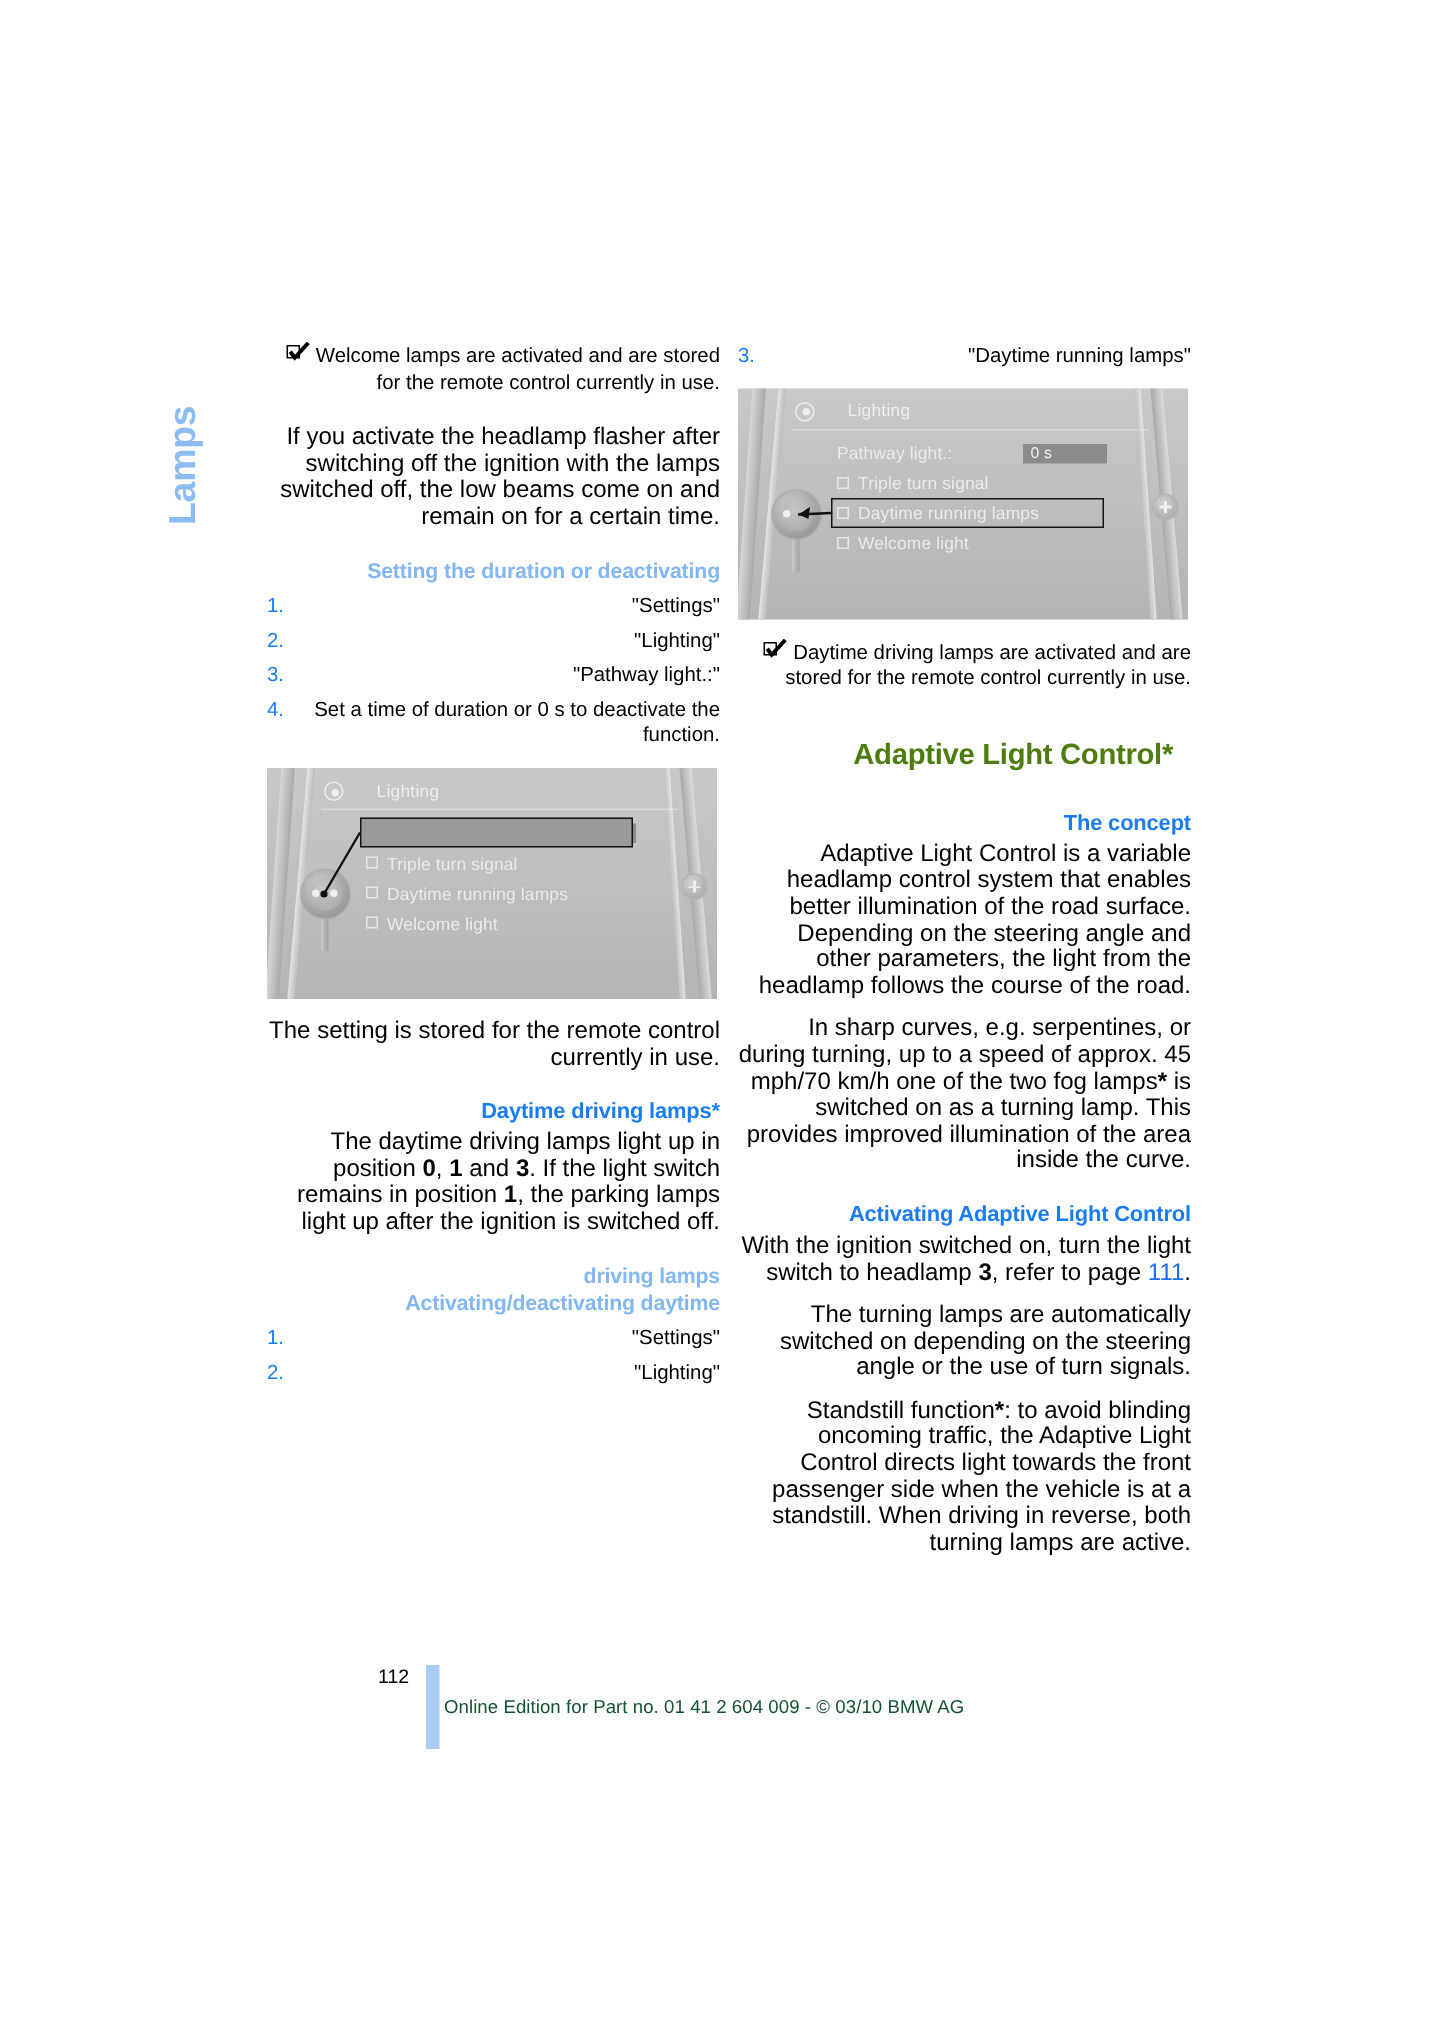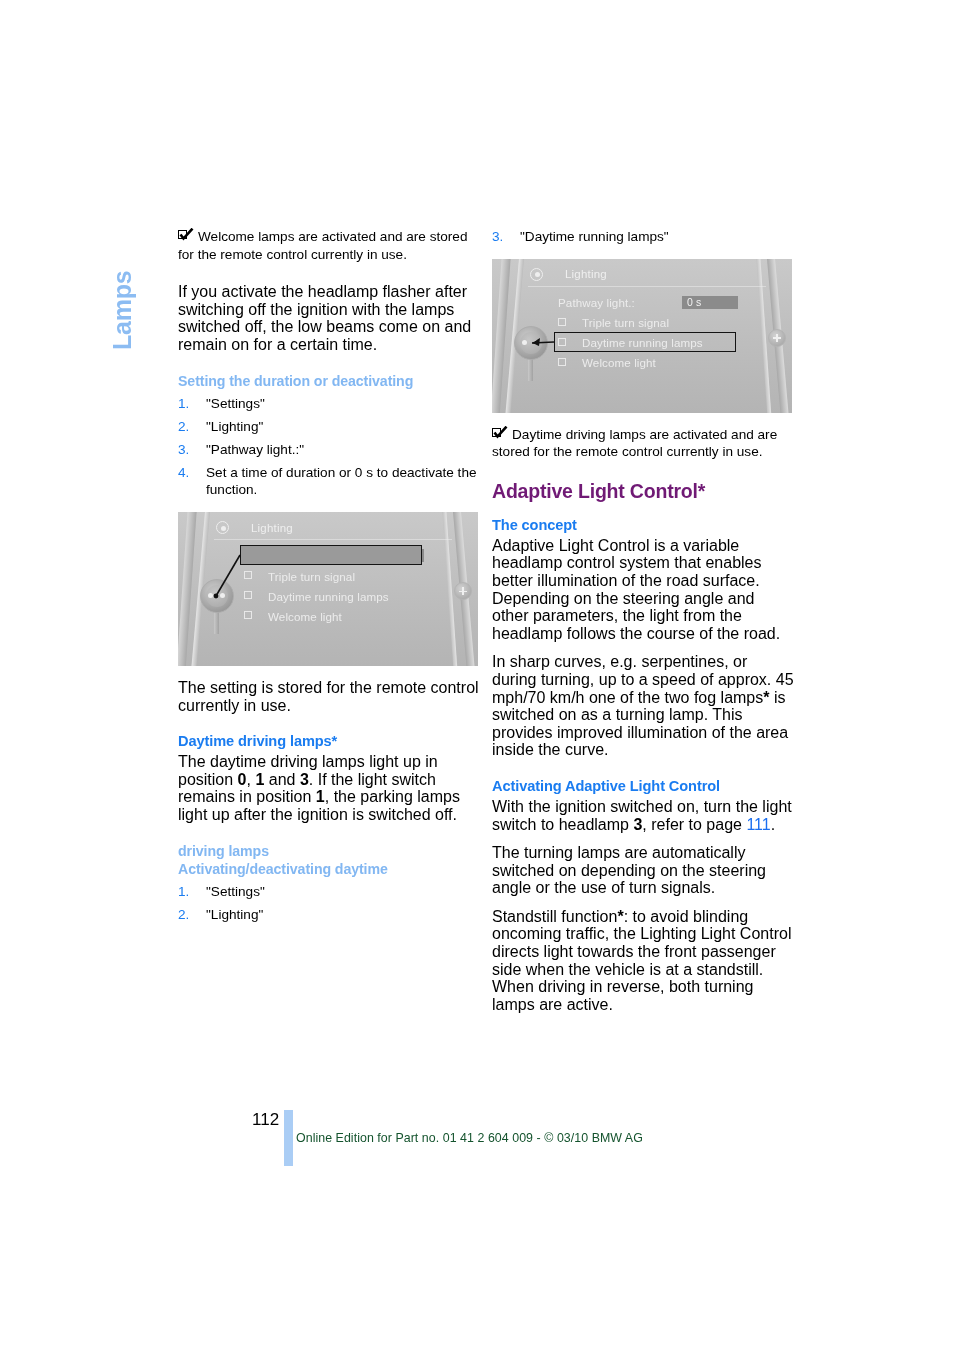--- a/index.html
+++ b/index.html
@@ -42,38 +42,39 @@
     color: #8cbcf2;
     letter-spacing: -0.2px;
     white-space: nowrap;
   }
 
   
   .col {
     position: absolute;
     top: 228px;
     width: 302px;
+    text-align: right;
   }
   .col-left  { left: 178px; }
   .col-right { left: 492px; }
 
   
   .body-text {
     font-size: 16px;
     line-height: 17.6px;
     color: #000;
     margin: 0 0 0 0;
   }
   p.body-text + p.body-text { margin-top: 11px; }
 
   .h1 {
     font-size: 19.5px;
     font-weight: bold;
-    color: #701a75;
-    margin: 0;
+    color: #4d7c0f;
+    margin: 12px;
     line-height: 24px;
     letter-spacing: -0.2px;
   }
   .h2 {
     font-size: 14.6px;
     font-weight: bold;
     color: #1a7cf0;
     margin: 0;
     line-height: 19px;
     letter-spacing: -0.1px;
@@ -229,21 +230,21 @@
     top: 34px;
     width: 184px;
   }
   .idrive .row {
     position: relative;
     height: 20px;
     display: flex;
     align-items: center;
     font-size: 11.6px;
     color: #ececec;
-    padding-left: 24px;
+    padding-left: 14px;
     box-sizing: border-box;
     letter-spacing: 0.1px;
   }
   .idrive .row .cb {
     position: absolute;
     left: 0;
     top: 5px;
     width: 8px; height: 8px;
     border: 1.3px solid #e8e8e8;
     box-sizing: border-box;
@@ -333,21 +334,21 @@
   .idrive .plusbtn::before { left: 4px; top: 7.5px; width: 8px; height: 1.6px; }
   .idrive .plusbtn::after  { left: 7.2px; top: 4px; width: 1.6px; height: 8px; }
 
   .idrive .leader { position: absolute; left: 0; top: 0; width: 300px; height: 154px; }
 
   
   .pagenum {
     position: absolute;
     left: 252px;
     top: 1110px;
-    font-size: 17px;
+    font-size: 13px;
     color: #000;
   }
   .bluebar {
     position: absolute;
     left: 284px;
     top: 1110px;
     width: 9px;
     height: 56px;
     background: #aacdf5;
   }
@@ -551,20 +552,20 @@
     <div class="sp-after-h"></div>
     <p class="body-text">Adaptive Light Control is a variable headlamp control system that enables better illumination of the road surface. Depending on the steering angle and other parameters, the light from the headlamp follows the course of the road.</p>
     <p class="body-text"><span>In sharp curves, e.g. serpentines, or during turning, up to a speed of approx. 45 mph/70 km/h one of the two fog lamps</span><b>*</b><span> is switched on as a turning lamp. This provides improved illumination of the area inside the curve.</span></p>
 
     <div class="gap-lg"></div>
 
     <div class="h2">Activating Adaptive Light Control</div>
     <div class="sp-after-h"></div>
     <p class="body-text"><span>With the ignition switched on, turn the light switch to headlamp </span><b>3</b><span>, refer to page </span><span class="link">111</span><span>.</span></p>
     <p class="body-text">The turning lamps are automatically switched on depending on the steering angle or the use of turn signals.</p>
-    <p class="body-text"><span>Standstill function</span><b>*</b><span>: to avoid blinding oncoming traffic, the Lighting Light Control directs light towards the front passenger side when the vehicle is at a standstill. When driving in reverse, both turning lamps are active.</span></p>
+    <p class="body-text"><span>Standstill function</span><b>*</b><span>: to avoid blinding oncoming traffic, the Adaptive Light Control directs light towards the front passenger side when the vehicle is at a standstill. When driving in reverse, both turning lamps are active.</span></p>
   </div>
 
   <div class="pagenum">112</div>
   <div class="bluebar"></div>
   <div class="footer-text">Online Edition for Part no. 01 41 2 604 009 - © 03/10 BMW AG</div>
 
 </div>
 
 </body></html>

